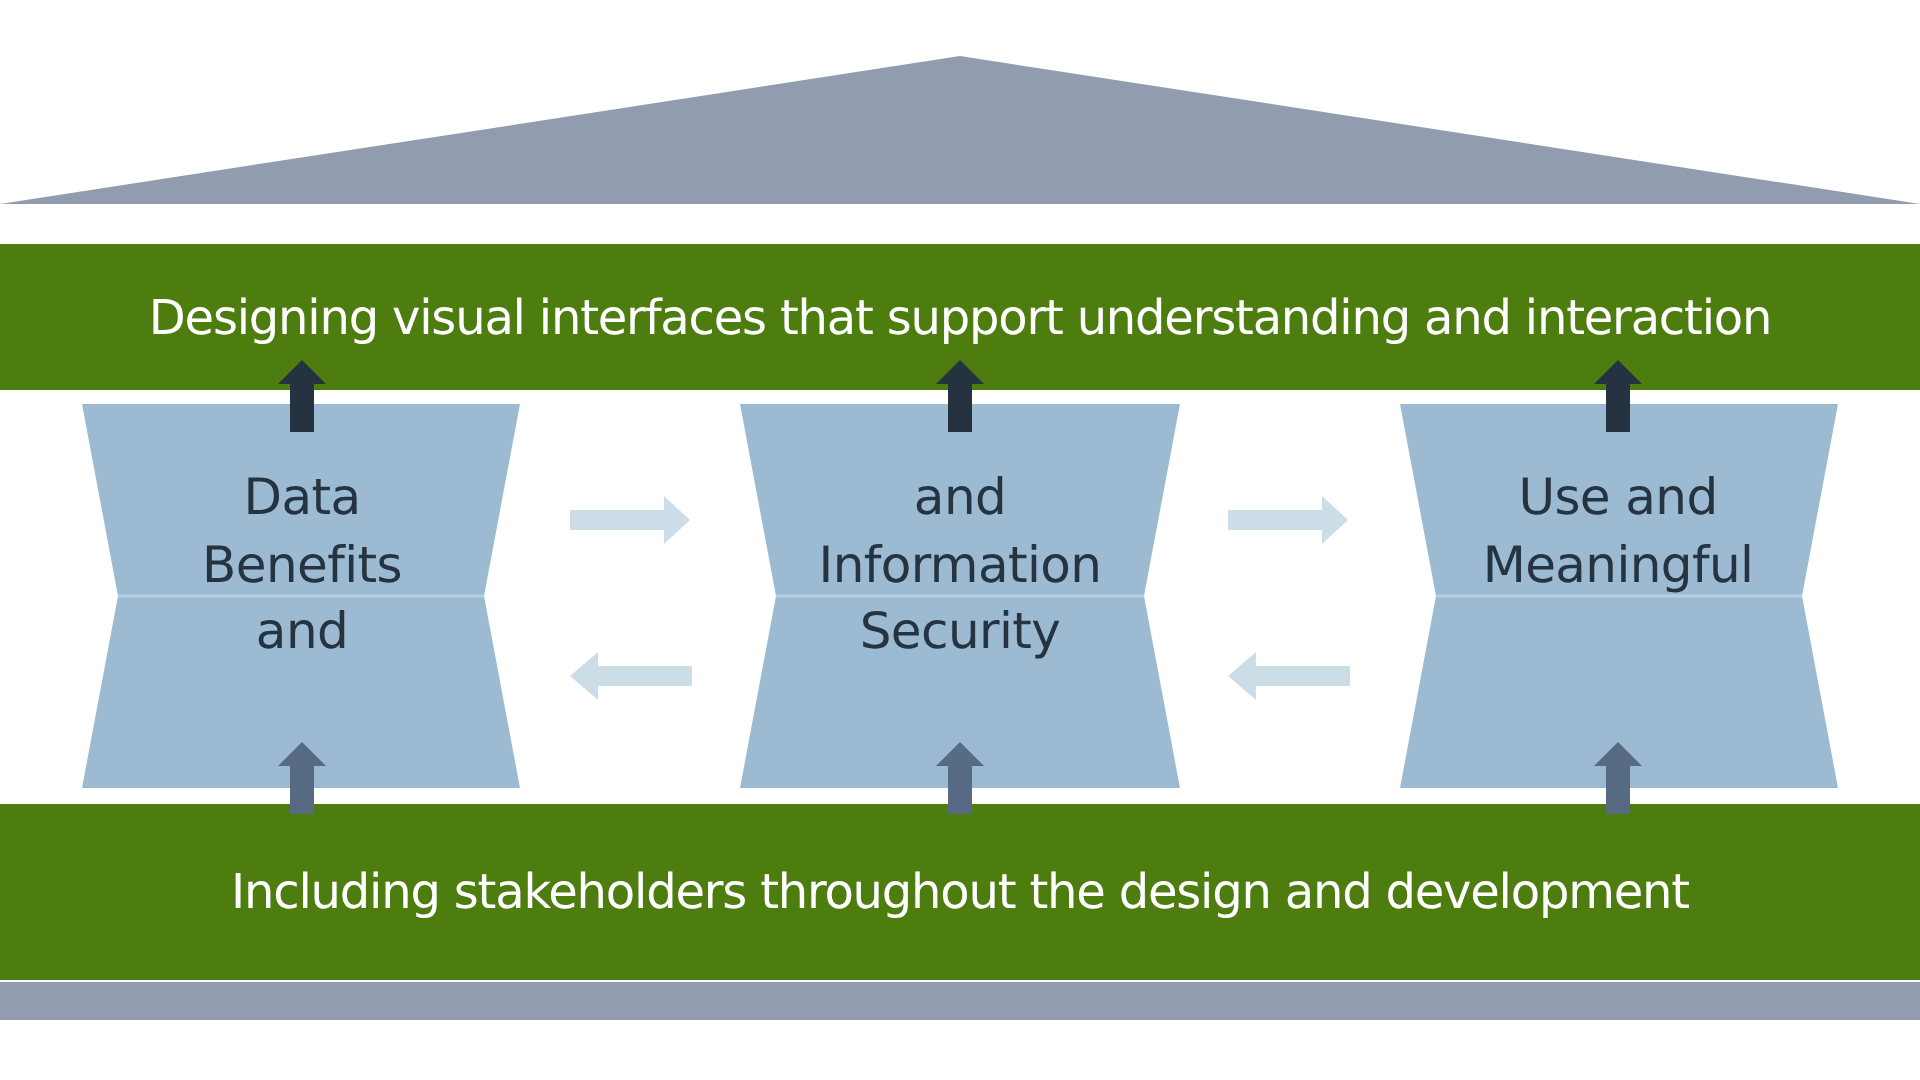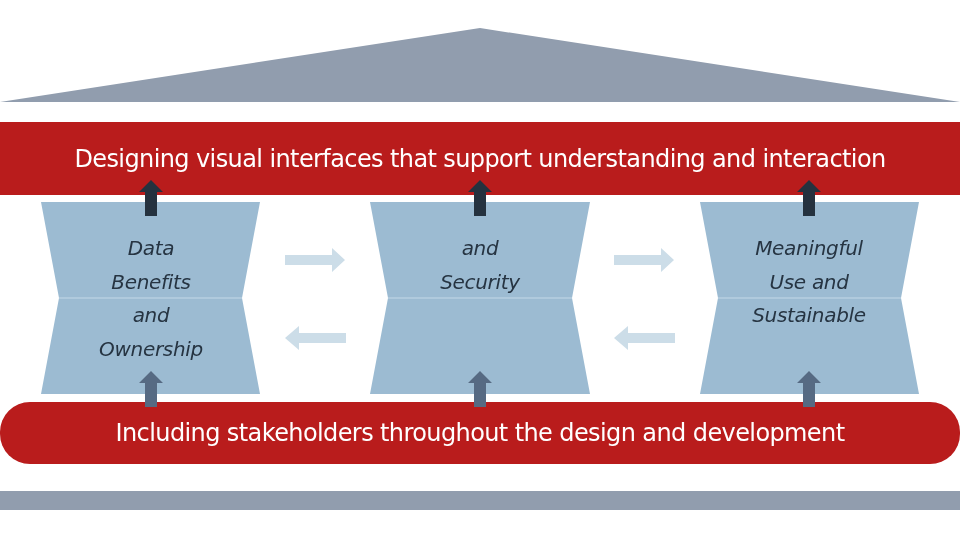--- a/index.html
+++ b/index.html
@@ -1,19 +1,19 @@
 <!DOCTYPE html>
 <html><head>
 <meta charset="utf-8">
 <style>
   html,body{margin:0;padding:0;background:#ffffff;}
   body{width:960px;height:540px;position:relative;overflow:hidden;font-family:"Liberation Sans",sans-serif;}
   svg{position:absolute;left:0;top:0;}
-  .band{position:absolute;left:0;width:960px;background:#b91c1c;color:#ffffff;display:flex;align-items:center;justify-content:center;font-size:24px;font-family:"DejaVu Sans",sans-serif;letter-spacing:-0.6px;}
-  .pillar-text{position:absolute;width:190px;text-align:center;color:#263442;font-family:"DejaVu Sans",sans-serif;font-size:20px;line-height:33.5px;letter-spacing:-0.3px;font-style:italic;}
+  .band{position:absolute;left:0;width:960px;background:#4d7c0f;color:#ffffff;display:flex;align-items:center;justify-content:center;font-size:24px;font-family:"DejaVu Sans",sans-serif;letter-spacing:-0.6px;}
+  .pillar-text{position:absolute;width:190px;text-align:center;color:#263442;font-family:"DejaVu Sans",sans-serif;font-size:25px;line-height:33.5px;letter-spacing:-0.3px;}
 </style>
 </head>
 <body>
 
 <svg width="960" height="540">
 
   <polygon points="0,102 480,28 960,102" fill="#919dae"></polygon>
 
   <rect x="0" y="491" width="960" height="19" fill="#919dae"></rect>
 
@@ -37,40 +37,39 @@
   <polygon points="614,255 661,255 661,248 674,260 661,272 661,265 614,265" fill="#ccdde8"></polygon>
 
   <polygon points="346,333 299,333 299,326 285,338 299,350 299,343 346,343" fill="#ccdde8"></polygon>
   <polygon points="675,333 628,333 628,326 614,338 628,350 628,343 675,343" fill="#ccdde8"></polygon>
 </svg>
 
 <div class="band" style="top:122px;height:73px;">
   <span>Designing visual interfaces that support understanding and interaction</span>
 </div>
 
-<div class="band" style="top:402px;height:62px;border-radius:30px;">
+<div class="band" style="top:402px;height:88px;">
   <span>Including stakeholders throughout the design and development</span>
 </div>
 
 <svg width="960" height="540" style="pointer-events:none;">
   <polygon points="145,216 145,192 139,192 151,180 163,192 157,192 157,216" fill="#25323f"></polygon>
   <polygon points="474,216 474,192 468,192 480,180 492,192 486,192 486,216" fill="#25323f"></polygon>
   <polygon points="803,216 803,192 797,192 809,180 821,192 815,192 815,216" fill="#25323f"></polygon>
   <polygon points="145,407 145,383 139,383 151,371 163,383 157,383 157,407" fill="#566a83"></polygon>
   <polygon points="474,407 474,383 468,383 480,371 492,383 486,383 486,407" fill="#566a83"></polygon>
   <polygon points="803,407 803,383 797,383 809,371 821,383 815,383 815,407" fill="#566a83"></polygon>
 </svg>
 
 <div class="pillar-text" style="left:56px;top:232px;">
   <div>Data</div>
   <div>Benefits</div>
   <div>and</div>
-  <div>Ownership</div>
 </div>
 <div class="pillar-text" style="left:385px;top:232px;">
   <div>and</div>
+  <div>Information</div>
   <div>Security</div>
 </div>
 <div class="pillar-text" style="left:714px;top:232px;">
+  <div>Use and</div>
   <div>Meaningful</div>
-  <div>Use and</div>
-  <div>Sustainable</div>
 </div>
 
 </body></html>

